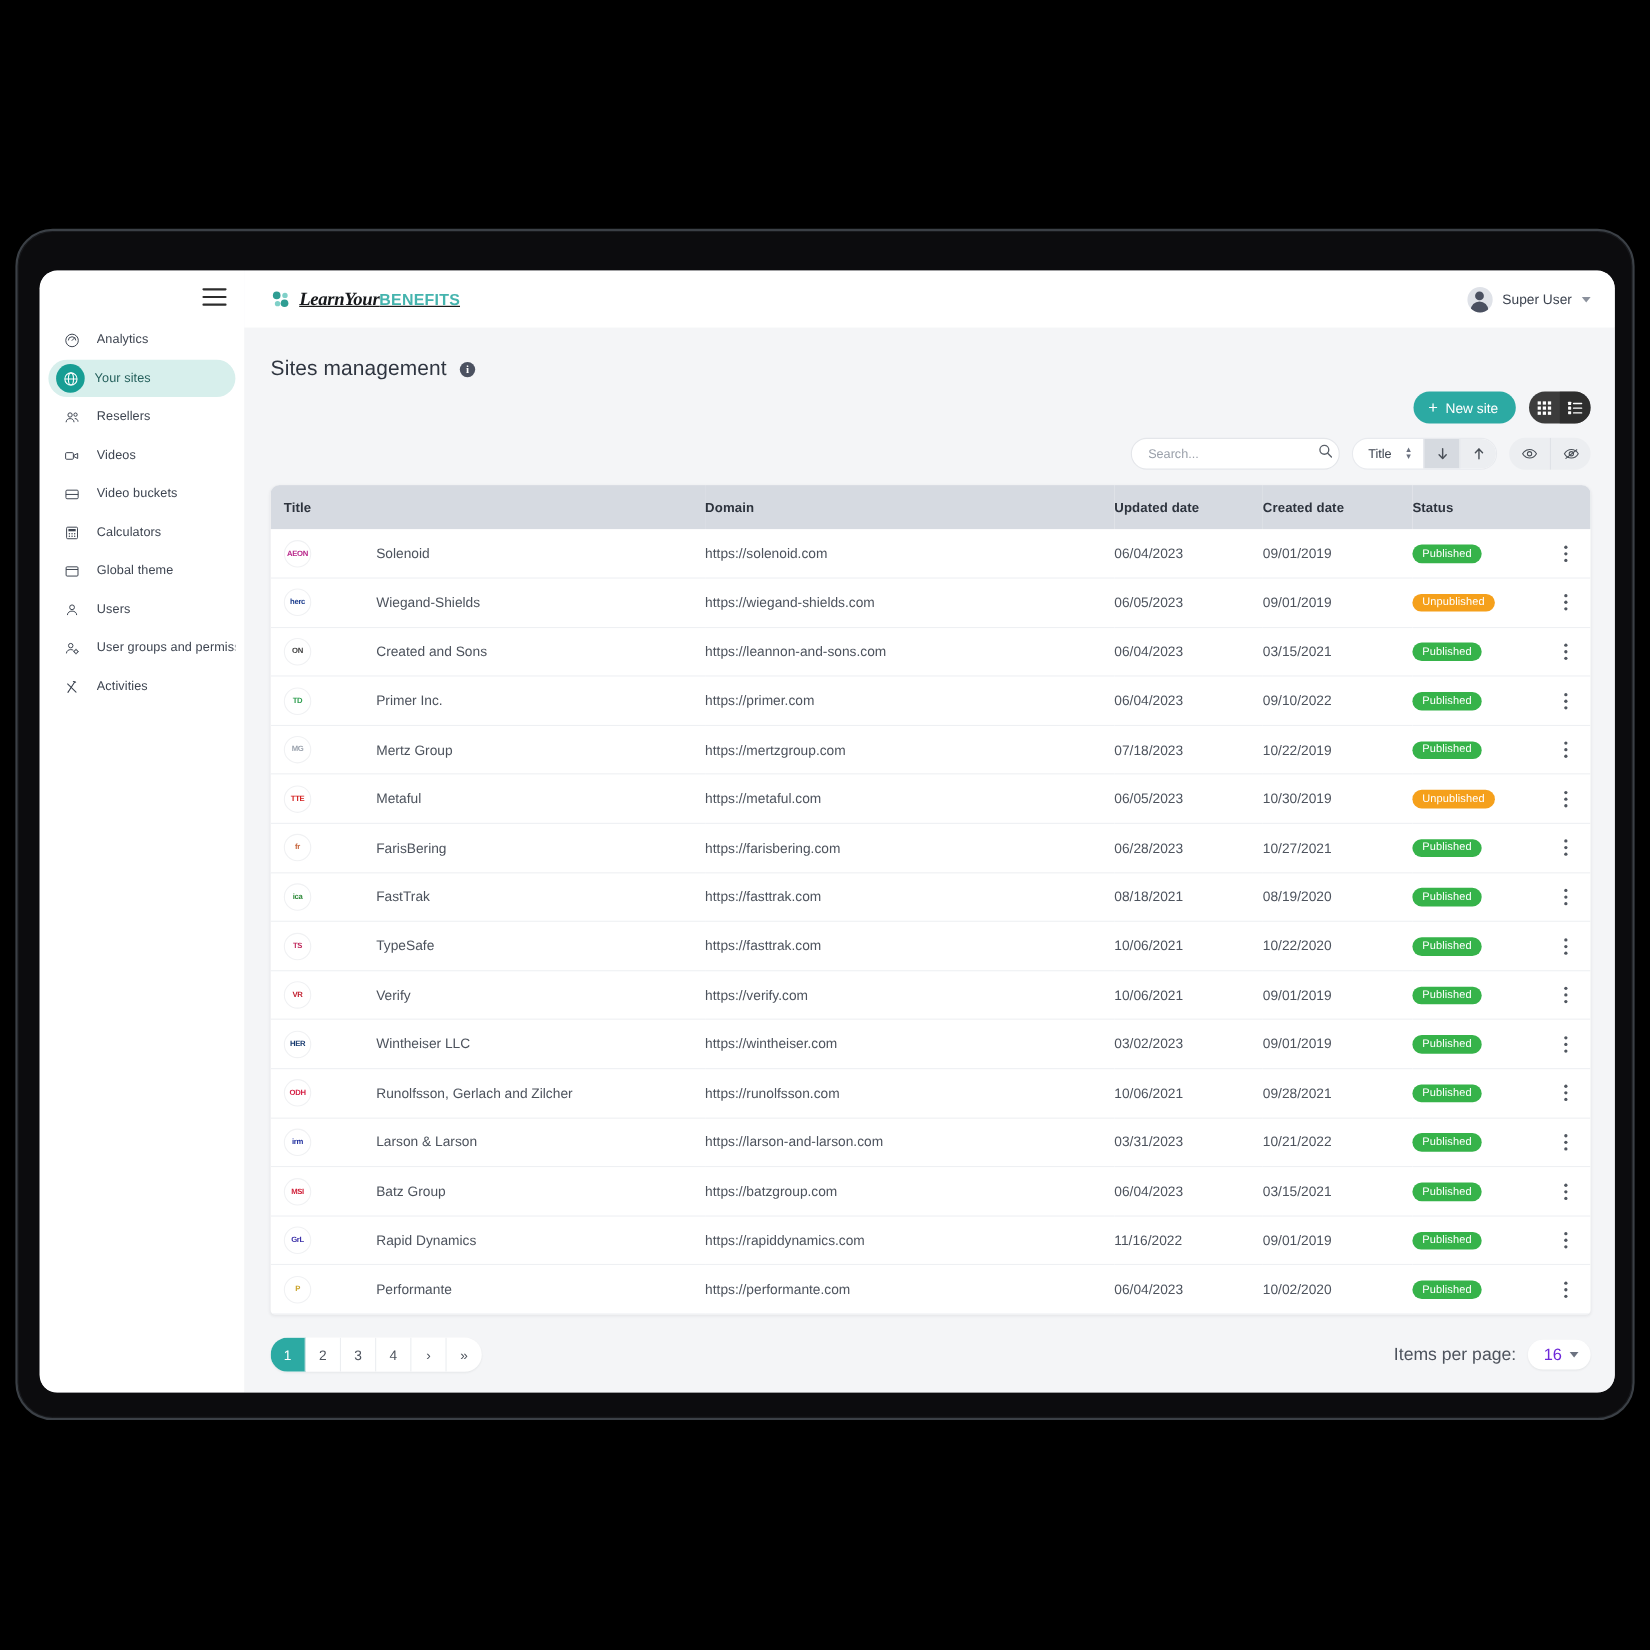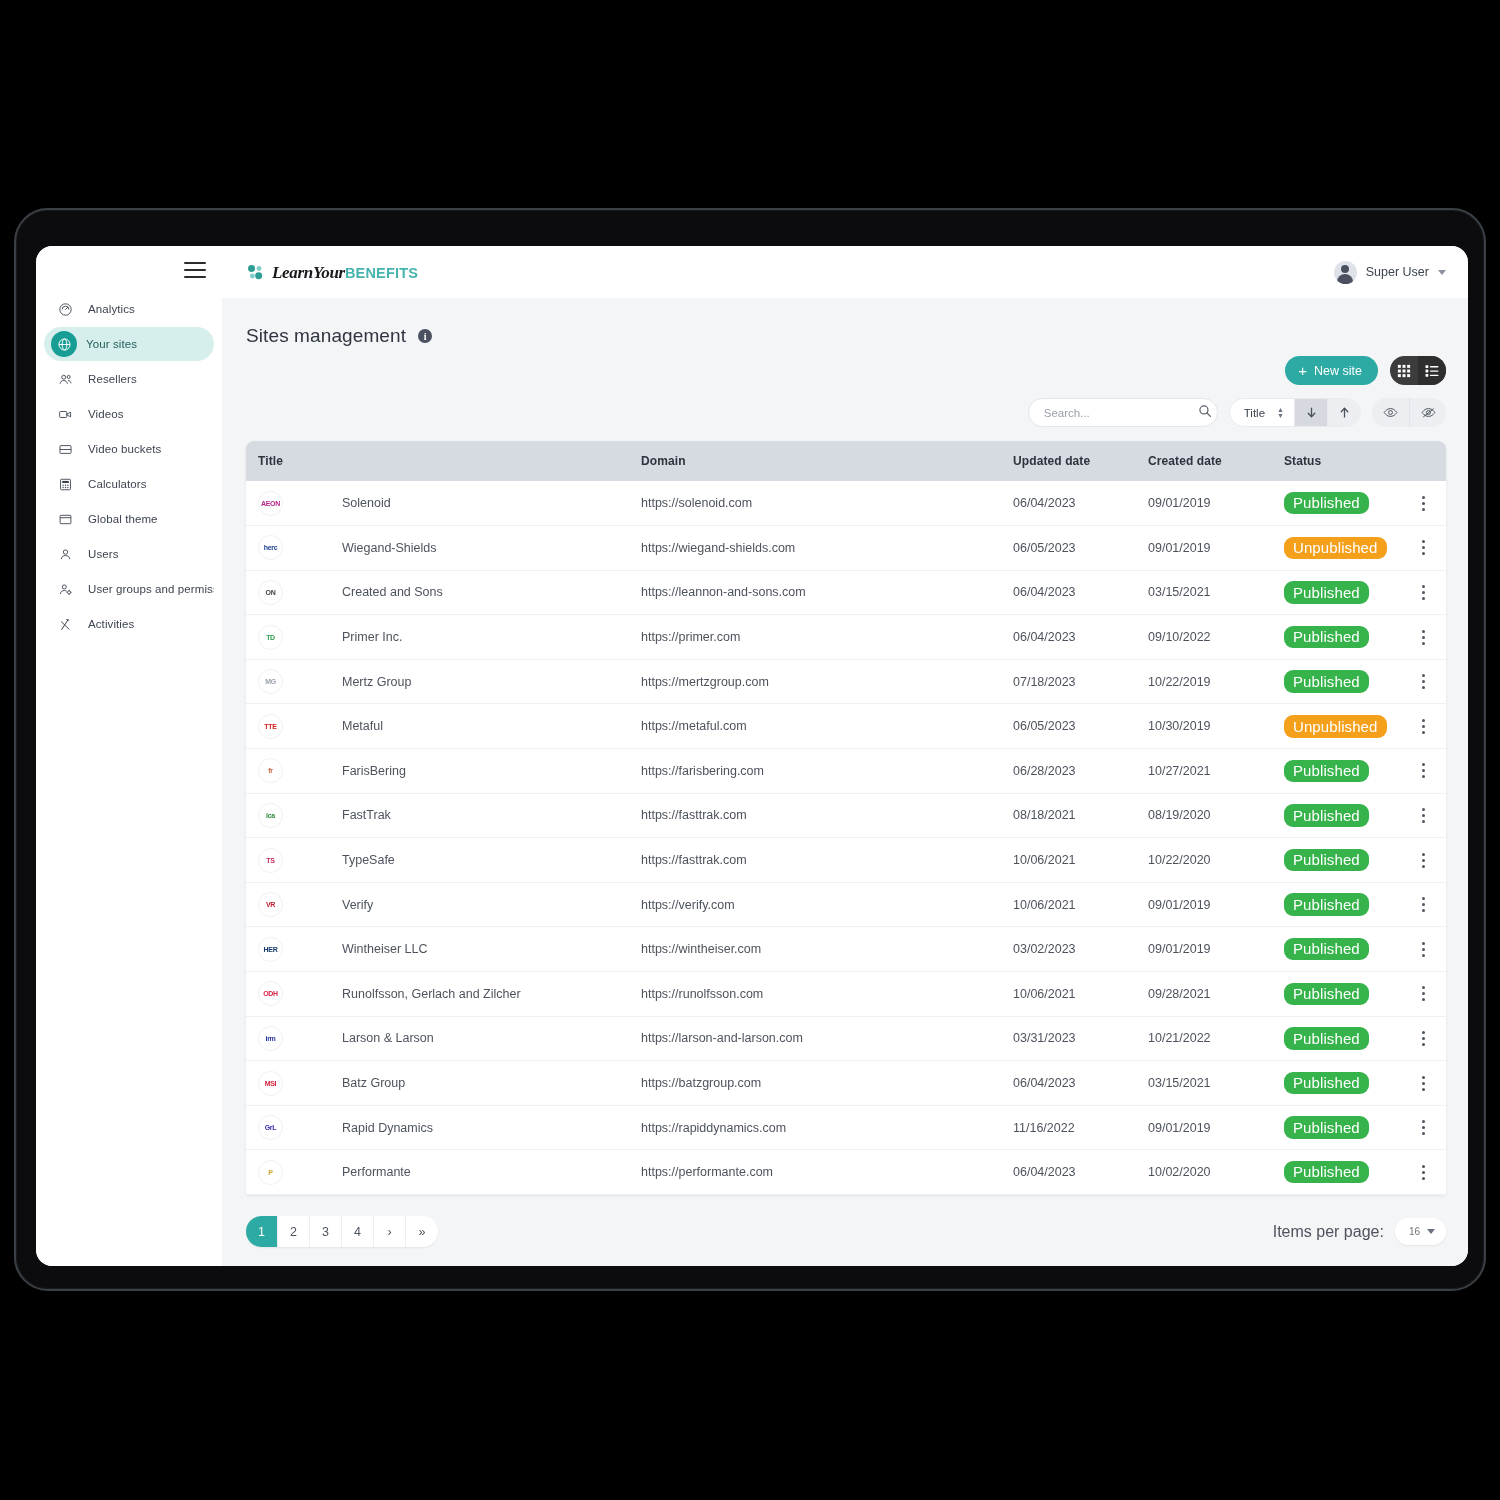--- a/index.html
+++ b/index.html
@@ -79,21 +79,21 @@
     position: absolute; left: 186px; top: 0;
     width: calc(100% - 186px); height: 52px;
     background: #ffffff;
     border-top-right-radius: 16px;
     display: flex; align-items: center;
     justify-content: space-between;
     padding: 0 22px 0 24px;
   }
   #logo { display: flex; align-items: center; gap: 7px; }
   .logo-mark { width: 19px; height: 19px; }
-  .logo-text { font-size: 17px; line-height: 1; white-space: nowrap; }
+  .logo-text { font-size: 17px; line-height: 1; white-space: nowrap; text-decoration: underline; }
   .logo-text .ly {
     font-family: "Liberation Serif", serif;
     font-style: italic; font-weight: bold;
     color: #17191c; letter-spacing: -.3px;
   }
   .logo-text .bn {
     font-family: "Liberation Sans", sans-serif;
     font-weight: bold; color: #45b4ae;
     font-size: 14.5px; letter-spacing: .2px;
   }
@@ -249,21 +249,21 @@
     margin-right: 14px; flex: 0 0 25px;
     display: flex; align-items: center; justify-content: center;
     font-size: 7px; font-weight: bold; overflow: hidden;
     border: 1px solid #f0f1f3; background: #fff;
     letter-spacing: -.3px; line-height: 1;
   }
   .badge {
     display: inline-block;
     padding: 2.5px 9px 3px 9px;
     border-radius: 9px;
-    font-size: 15px; color: #fff;
+    font-size: 10px; color: #fff;
     letter-spacing: .1px;
   }
   .badge.published { background: #36b34a; }
   .badge.unpublished { background: #f5a01b; }
   .kebab {
     display: flex; flex-direction: column; gap: 3px;
     align-items: center; cursor: pointer;
   }
   .kebab i {
     width: 3px; height: 3px; border-radius: 50%;
@@ -286,21 +286,21 @@
     border-right: 1px solid #eceef1;
   }
   .pg:last-child { border-right: none; }
   .pg.active { background: #2caaa3; color: #fff; }
   #per-page { display: flex; align-items: center; gap: 11px; }
   #per-page-label { font-size: 16px; color: #4d535d; }
   #per-page-select {
     display: flex; align-items: center; gap: 7px;
     background: #fff; border-radius: 14px;
     height: 27px; padding: 0 11px 0 14px;
-    font-size: 10px; color: #737373; cursor: pointer;
+    font-size: 15px; color: #6d28d9; cursor: pointer;
     box-shadow: 0 1px 2px rgba(20,25,35,.07);
   }
   .caret-dn {
     width:0;height:0;border-left:4px solid transparent;
     border-right:4px solid transparent;border-top:5px solid #6c7280;
   }
 
   
   #footer {
     position: absolute; left: 0; bottom: 0;

